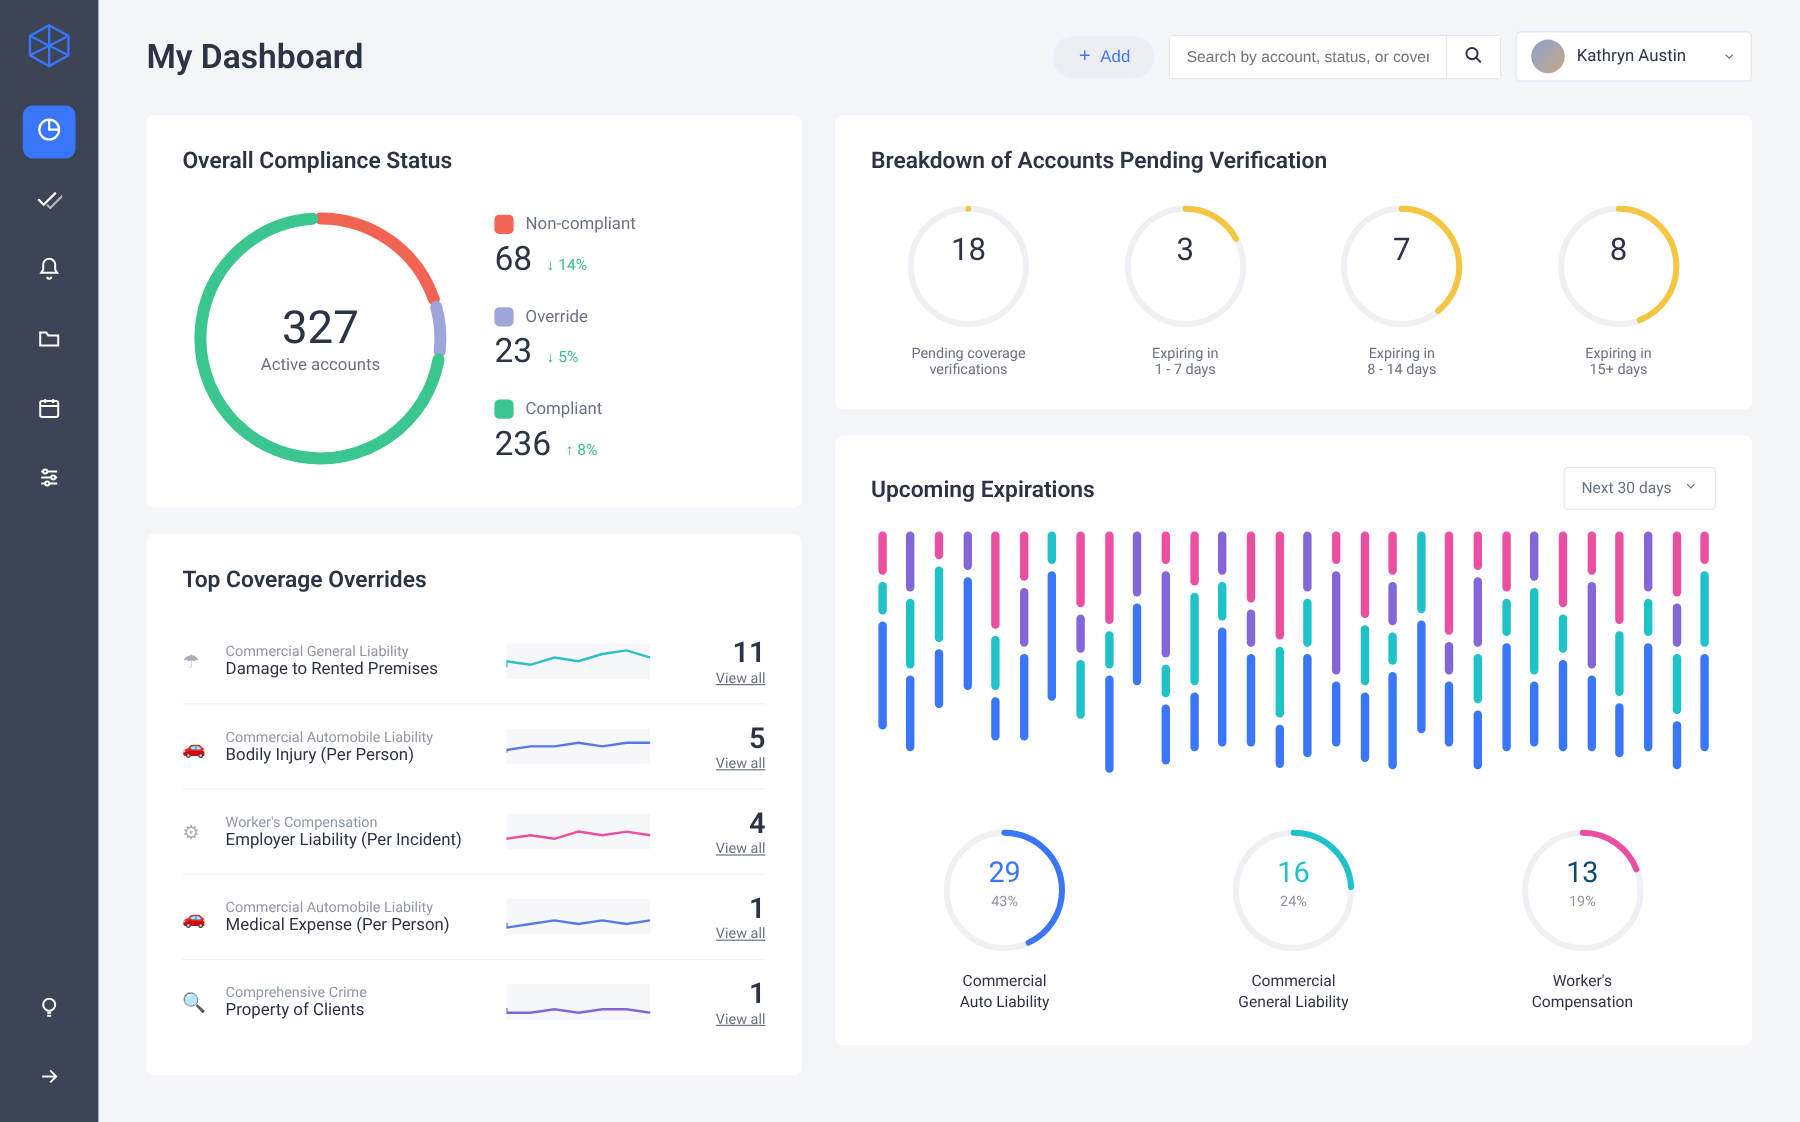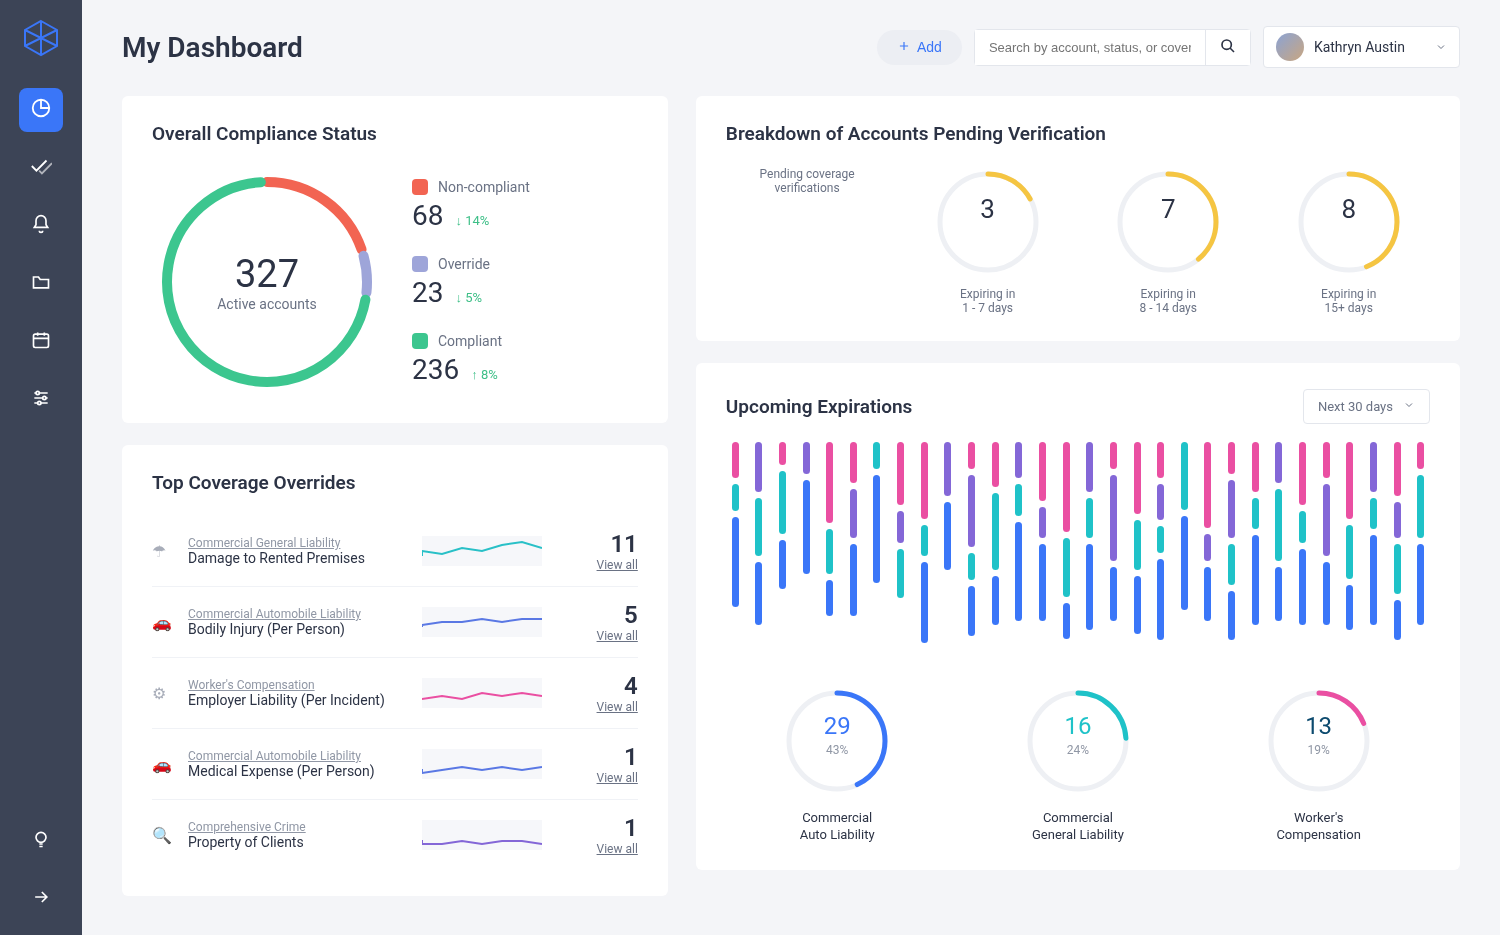--- a/index.html
+++ b/index.html
@@ -35,21 +35,21 @@
 .legend-swatch { width: 16px; height: 16px; border-radius: 4px; }
 .legend-label { font-size: 14px; color: #6a7284; }
 .legend-bottom { display: flex; align-items: baseline; gap: 12px; }
 .legend-val { font-size: 28px; color: #2c3345; }
 .legend-delta { font-size: 13px; color: #3dbf87; }
 .overrides-card { margin-top: 22px; }
 .override-row { display: flex; align-items: center; padding: 14px 0; border-top: 1px solid #f0f2f6; gap: 14px; }
 .override-row:first-of-type { border-top: none; }
 .ov-icon { width: 22px; color: #a8adb9; }
 .ov-text { flex: 0 0 220px; }
-.ov-cat { font-size: 12px; color: #9097a5; text-decoration: underline; }
+.ov-cat { font-size: 12px; color: #9097a5; }
 .ov-title { font-size: 14px; color: #2c3345; }
 .ov-spark { width: 120px; height: 30px; }
 .ov-right { margin-left: auto; text-align: right; }
 .ov-count { font-size: 24px; font-weight: 600; color: #2c3345; }
 .ov-link { font-size: 12px; color: #6a7284; text-decoration: underline; cursor: pointer; }
 .breakdown-body { display: flex; gap: 18px; margin-top: 10px; }
 .ring-item { flex: 1; text-align: center; }
 .ring-wrap { position: relative; width: 110px; height: 110px; margin: 0 auto 10px; }
 .ring-num { position: absolute; top: 38%; left: 50%; transform: translate(-50%,-50%); font-size: 26px; color: #2c3345; }
 .ring-l1 { font-size: 12px; color: #6a7284; }
@@ -293,20 +293,24 @@
             </div>
         </div>
       </div>
 
       <div>
 
         <div class="card">
           <div class="card-title">Breakdown of Accounts Pending Verification</div>
           <div class="breakdown-body" id="breakdown-body">
               <div class="ring-item">
+                <div class="ring-wrap"><svg width="110" height="110">
+                    <circle cx="55" cy="55" r="48" fill="none" stroke="#eef0f4" stroke-width="5"></circle>
+                    <circle cx="55" cy="55" r="48" fill="none" stroke="#f5c542" stroke-width="5" stroke-linecap="round" stroke-dasharray="0 301.59289474462014" transform="rotate(-90 55 55)"></circle>
+                  </svg><div class="ring-num">18</div></div>
                 <div class="ring-l1">Pending coverage</div>
                 <div class="ring-l2">verifications</div>
               </div>
               <div class="ring-item">
                 <div class="ring-wrap"><svg width="110" height="110">
                     <circle cx="55" cy="55" r="48" fill="none" stroke="#eef0f4" stroke-width="5"></circle>
                     <circle cx="55" cy="55" r="48" fill="none" stroke="#f5c542" stroke-width="5" stroke-linecap="round" stroke-dasharray="51.270792106585425 301.59289474462014" transform="rotate(-90 55 55)"></circle>
                   </svg><div class="ring-num">3</div></div>
                 <div class="ring-l1">Expiring in</div>
                 <div class="ring-l2">1 - 7 days</div>

